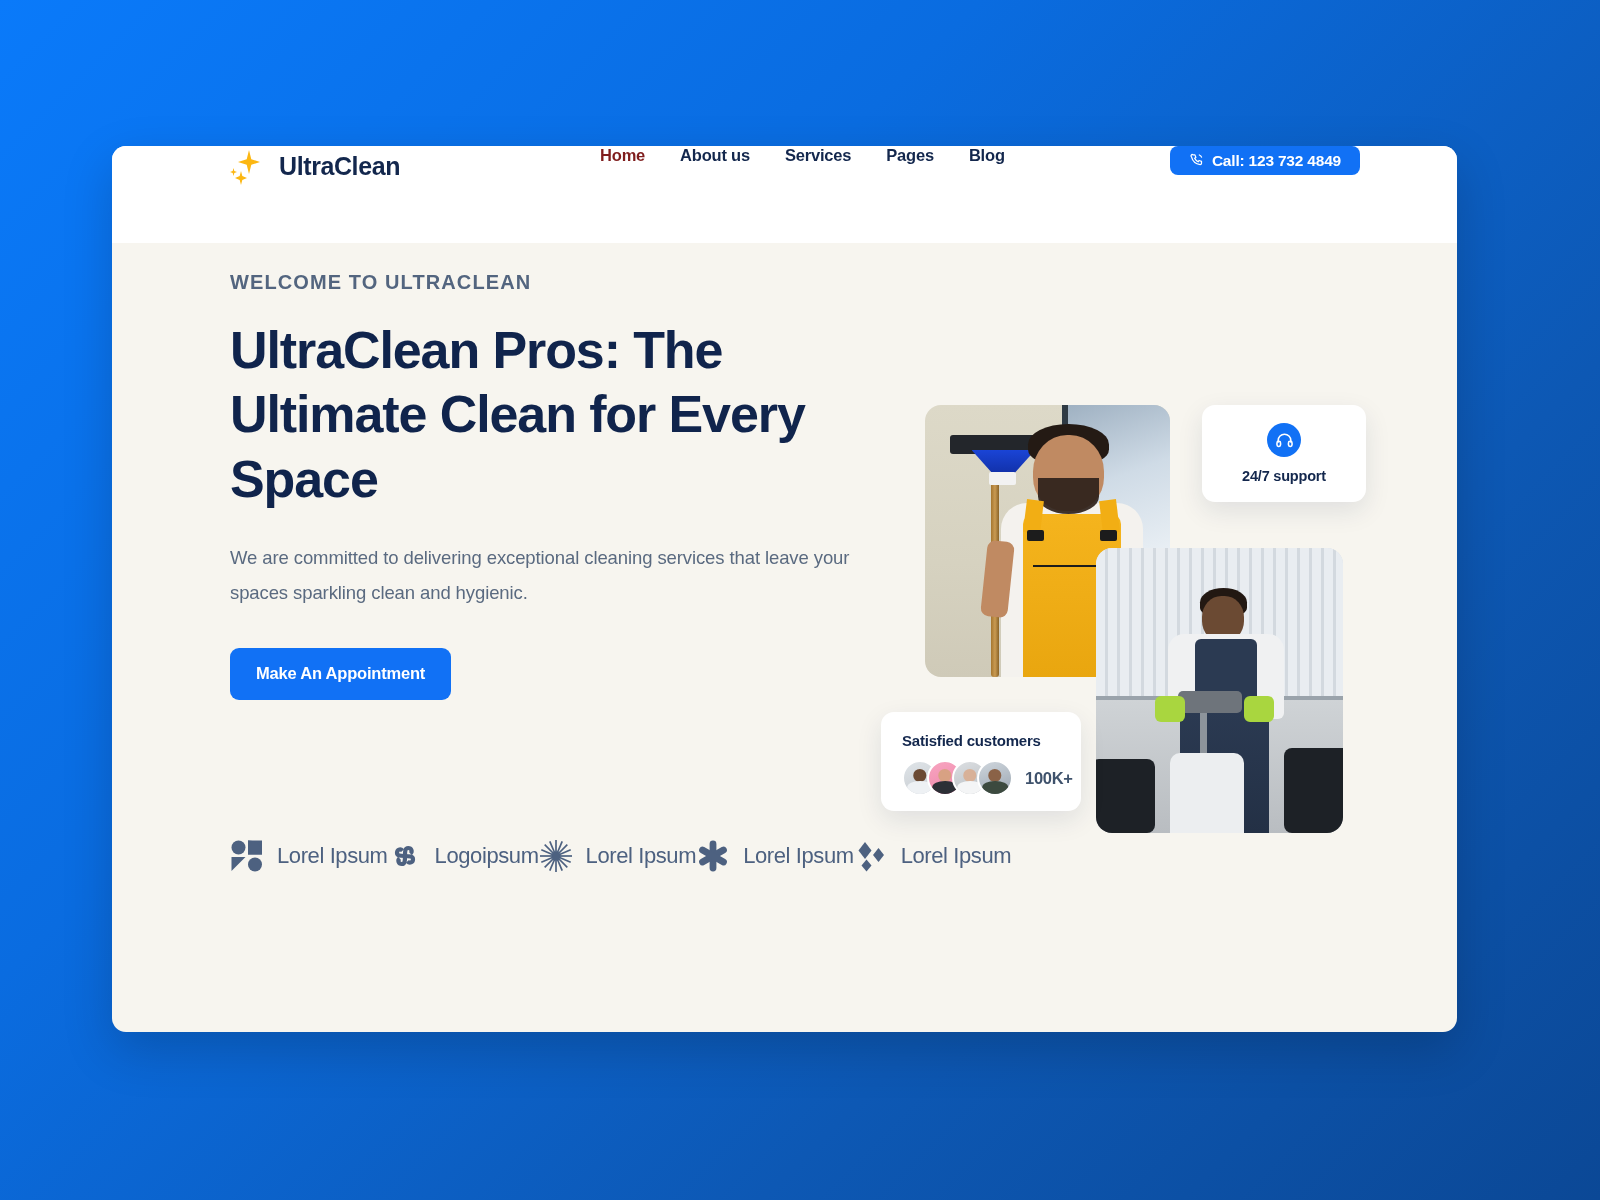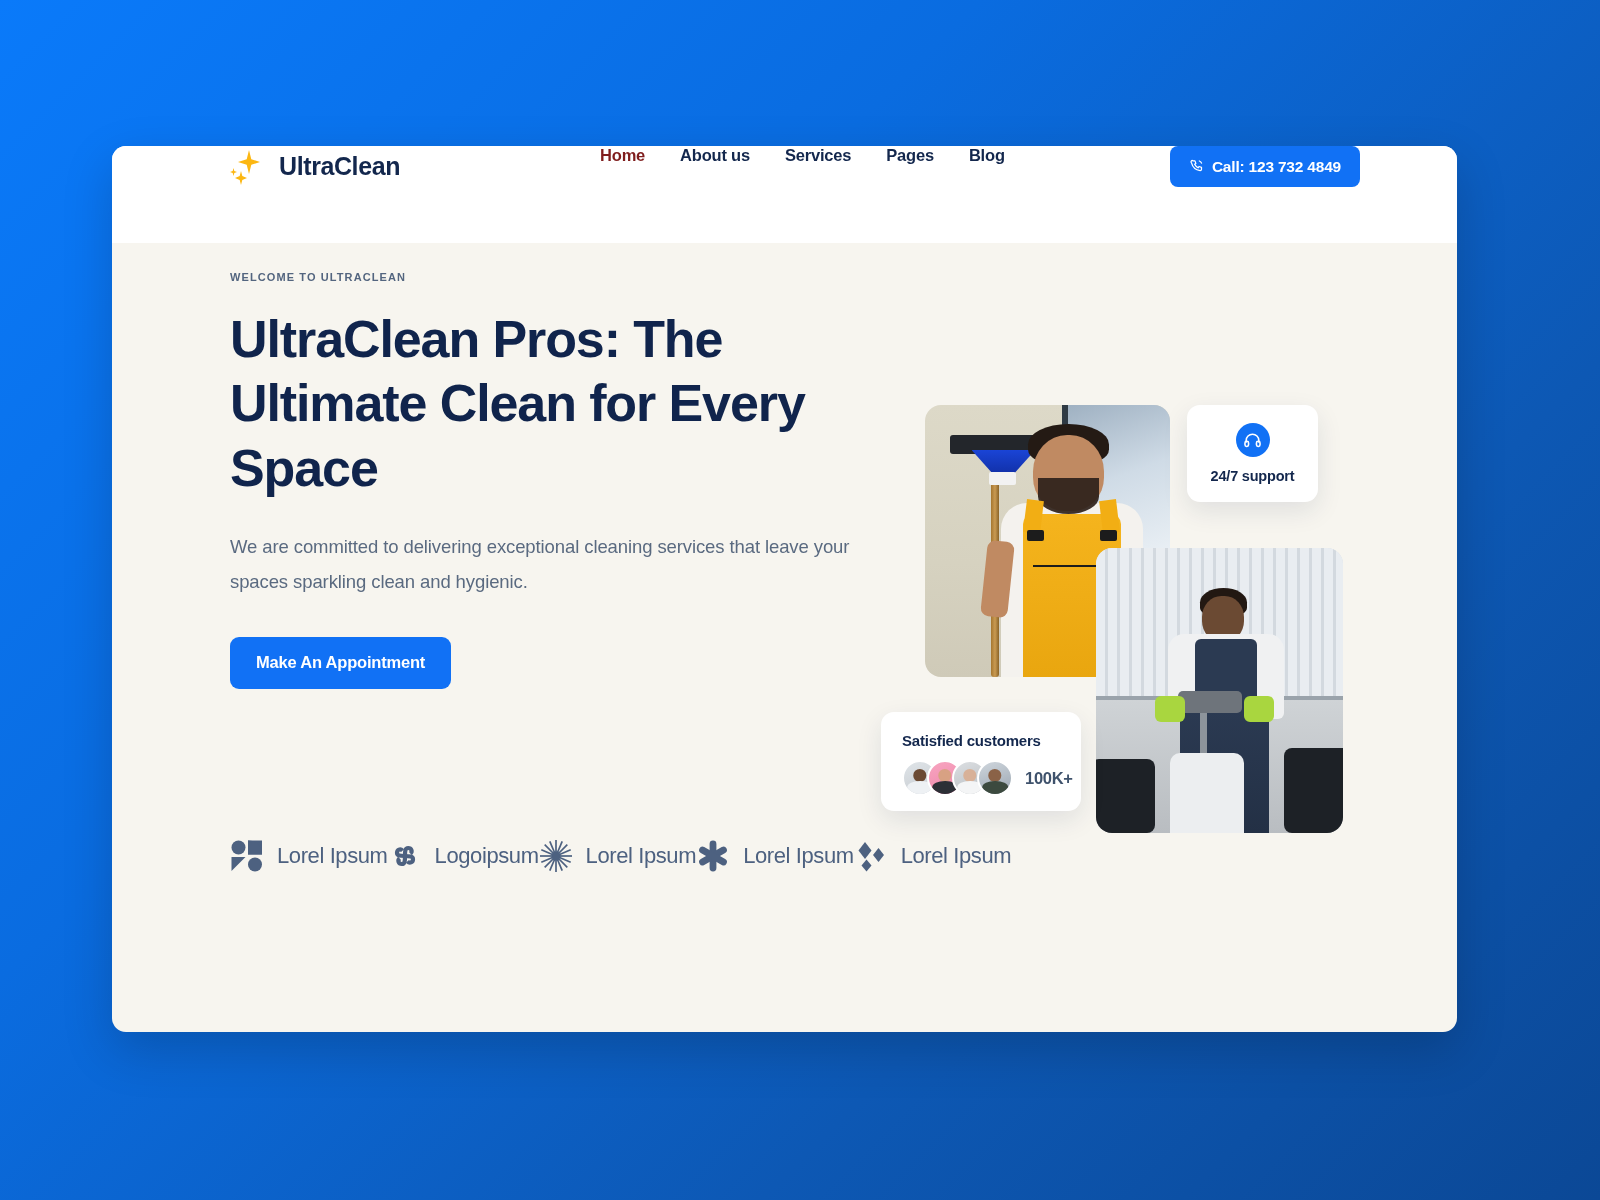--- a/index.html
+++ b/index.html
@@ -39,32 +39,32 @@
     margin-left:200px;
   }
   .navlink {
     font-size:16.5px; font-weight:bold; color:#13274d;
     letter-spacing:-0.2px; cursor:pointer; white-space:nowrap;
   }
   .navlink.active { color:#7f1d1d; }
   #call-btn {
     margin-left:auto; margin-right:97px;
     background:#1171f5; color:#fff;
-    height:41px; border-radius:8px;
+    height:29px; border-radius:8px;
     display:flex; align-items:center; gap:8px;
     padding:0 19px; border:none; cursor:pointer;
     font-size:15.5px; font-weight:bold; letter-spacing:-0.2px;
     white-space:nowrap;
   }
 
   
   #hero { position:relative; height:540px; }
   #hero-left { position:absolute; left:118px; top:28px; width:620px; }
   #eyebrow {
-    font-size:11px; font-weight:bold; letter-spacing:1.1px;
+    font-size:20px; font-weight:bold; letter-spacing:1.1px;
     color:#53657f;
   }
   #hero-title {
     margin-top:24px;
     font-size:52px; line-height:1.24; font-weight:bold;
     color:#0f2murky; color:#10244c; letter-spacing:-1.1px;
   }
   #hero-sub {
     margin-top:30px;
     font-size:18.5px; line-height:1.85; color:#5a6a80;
@@ -158,22 +158,22 @@
     background:#eceef0; border-radius:10px 10px 0 0; }
   .pb-mach-stem { position:absolute; left:42%; top:56%; width:7px; height:22%;
     background:#8d949b; }
   .pb-chair1 { position:absolute; left:-2%; top:74%; width:26%; height:26%;
     background:#1d2126; border-radius:8px; }
   .pb-chair2 { position:absolute; left:76%; top:70%; width:30%; height:30%;
     background:#1d2126; border-radius:8px; }
 
   
   #support-card {
-    position:absolute; left:320px; top:162px;
-    width:131px; height:97px; background:#fff; border-radius:13px;
+    position:absolute; left:335px; top:162px;
+    width:164px; height:97px; background:#fff; border-radius:13px;
     box-shadow:0 9px 26px rgba(16,36,76,.10);
     display:flex; flex-direction:column; align-items:center; justify-content:center; gap:11px;
   }
   #support-icon {
     width:34px; height:34px; border-radius:50%; background:#1171f5;
     display:flex; align-items:center; justify-content:center;
     color:#fff; font-size:18px; line-height:1;
   }
   #support-label { font-size:14.5px; font-weight:bold; color:#13274d; letter-spacing:-0.2px; }
 

